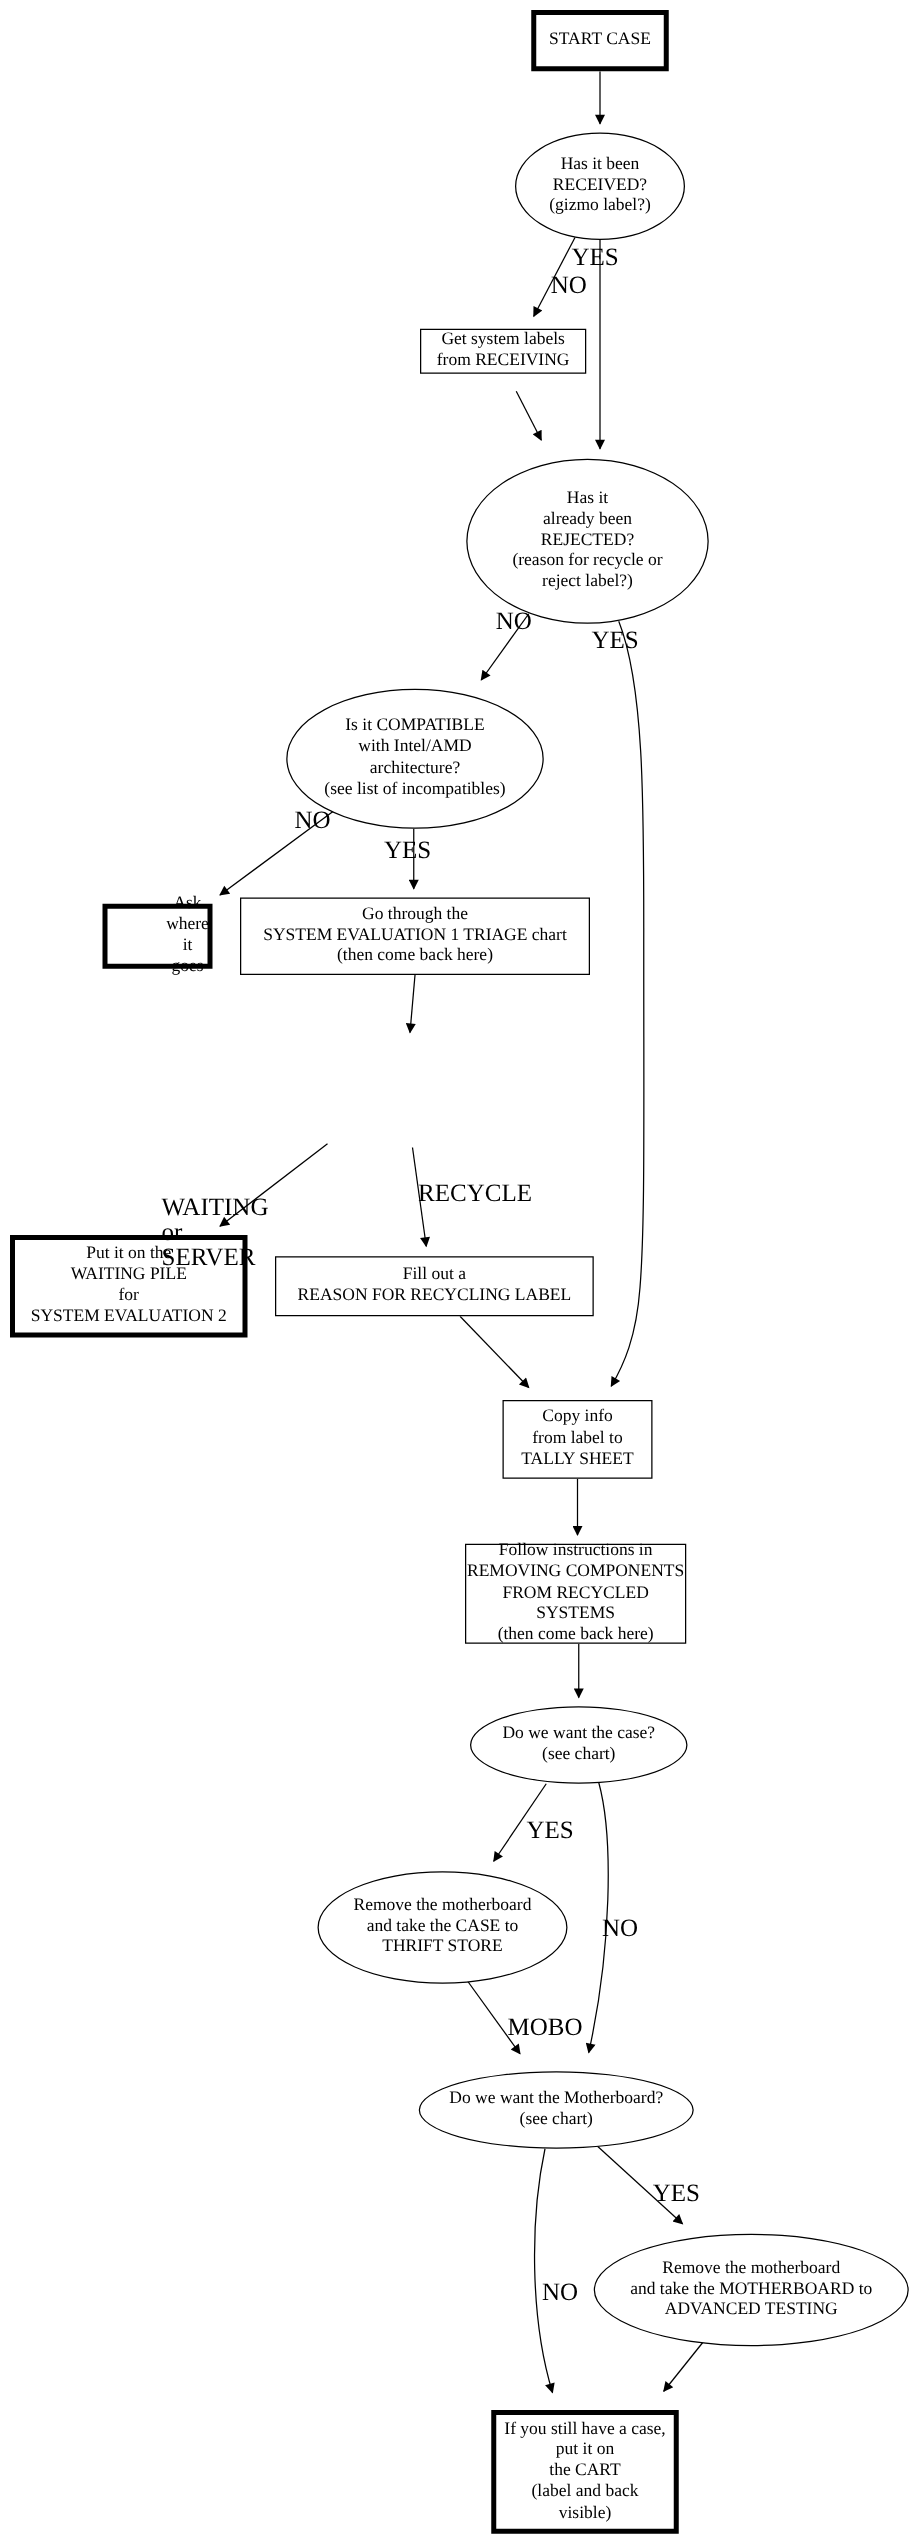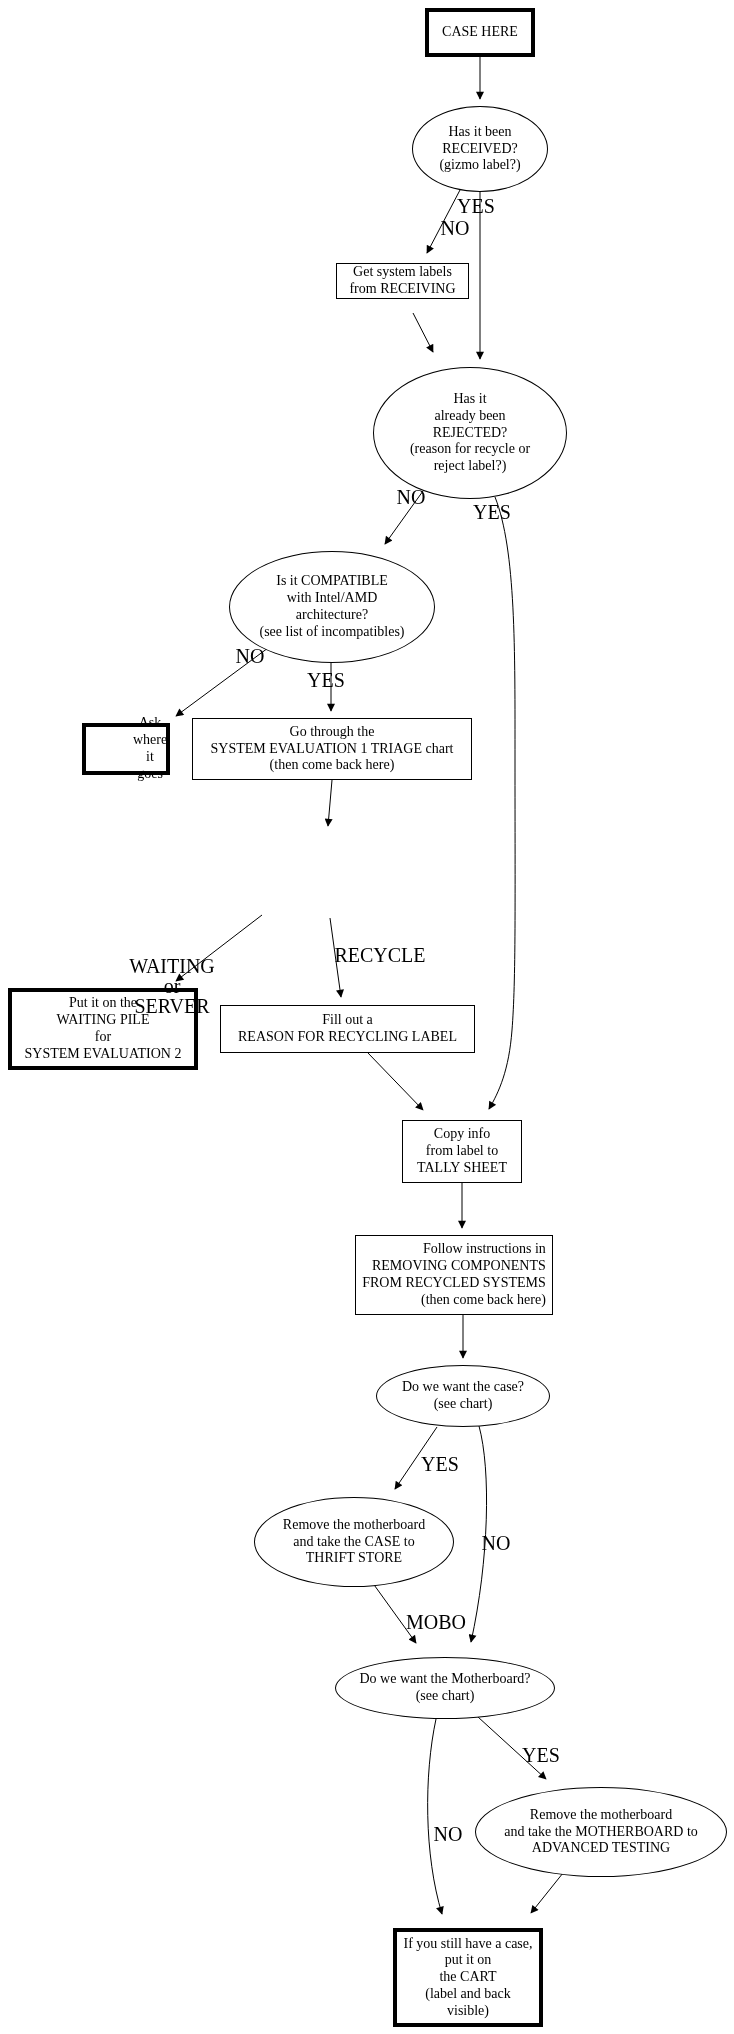--- a/index.html
+++ b/index.html
@@ -31,21 +31,21 @@
   }
   .box { border: 1px solid #000; }
   .box.thick { border-width: 4px; }
   .ellipse { border: 1px solid #000; border-radius: 50%; }
   .edge-label {
     position: absolute;
     transform: translate(-50%, -50%);
     font-size: 20px;
     line-height: 1.0;
     white-space: pre-line;
-    text-align: center;
+    text-align: left;
   }
 </style>
 </head>
 <body>
 
 <div id="canvas">
 
   <svg id="edges" viewBox="0 0 734 2034" xmlns="http://www.w3.org/2000/svg">
     <defs>
       <marker id="arrow" viewBox="0 0 10 10" refX="9" refY="5" markerWidth="11" markerHeight="8" orient="auto">
@@ -69,21 +69,21 @@
       <path d="M463 1315 L463 1358" marker-end="url(#arrow)"></path>
       <path d="M437 1427 L395 1489" marker-end="url(#arrow)"></path>
       <path d="M479 1426 C491 1470 489 1560 471 1642" marker-end="url(#arrow)"></path>
       <path d="M372 1582 L416 1643" marker-end="url(#arrow)"></path>
       <path d="M478 1717 L546 1779" marker-end="url(#arrow)"></path>
       <path d="M436 1719 C424 1775 424 1855 442 1914" marker-end="url(#arrow)"></path>
       <path d="M563 1873 L531 1913" marker-end="url(#arrow)"></path>
     </g>
   </svg>
 
-  <div class="node box thick" style="left:425px; top:8px; width:110px; height:49px;">CASE HERE</div>
+  <div class="node box thick" style="left:425px; top:8px; width:110px; height:49px;">START CASE</div>
 
   <div class="node ellipse" style="left:412px; top:106px; width:136px; height:86px;text-align:center;">Has it been
 RECEIVED?
 (gizmo label?)</div>
 
   <div class="node box" style="left:336px; top:263px; width:133px; height:36px;">Get system labels
 from RECEIVING</div>
 
   <div class="node ellipse" style="left:373px; top:367px; width:194px; height:132px;">Has it
 already been
@@ -109,21 +109,21 @@
 for
 SYSTEM EVALUATION 2</div>
 
   <div class="node box" style="left:220px; top:1005px; width:255px; height:48px;">Fill out a
 REASON FOR RECYCLING LABEL</div>
 
   <div class="node box" style="left:402px; top:1120px; width:120px; height:63px;">Copy info
 from label to
 TALLY SHEET</div>
 
-  <div class="node box" style="left:355px; top:1235px; width:198px; height:80px;text-align:right;">Follow instructions in
+  <div class="node box" style="left:372px; top:1235px; width:177px; height:80px;">Follow instructions in
 REMOVING COMPONENTS
 FROM RECYCLED SYSTEMS
 (then come back here)</div>
 
   <div class="node ellipse" style="left:376px; top:1365px; width:174px; height:62px;">Do we want the case?
 (see chart)</div>
 
   <div class="node ellipse" style="left:254px; top:1497px; width:200px; height:90px;">Remove the motherboard
 and take the CASE to
 THRIFT STORE</div>

